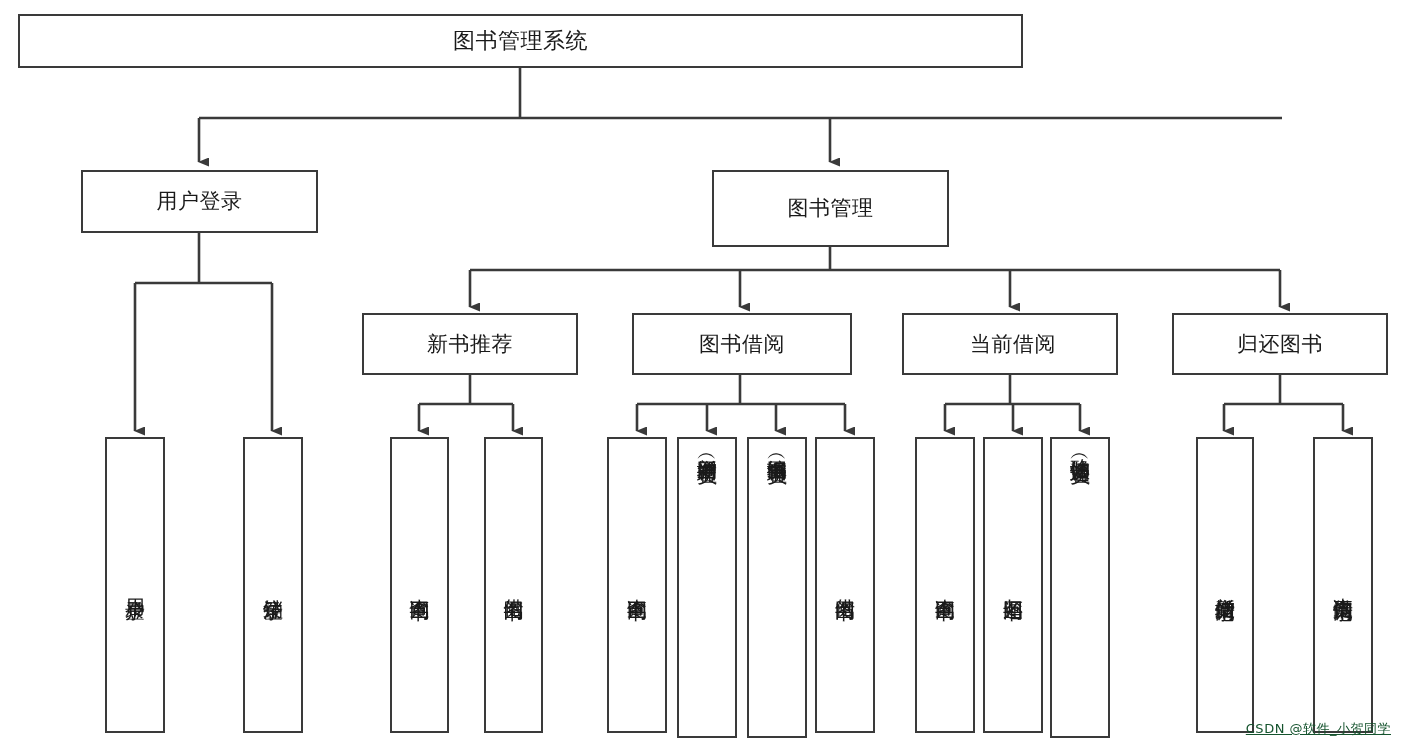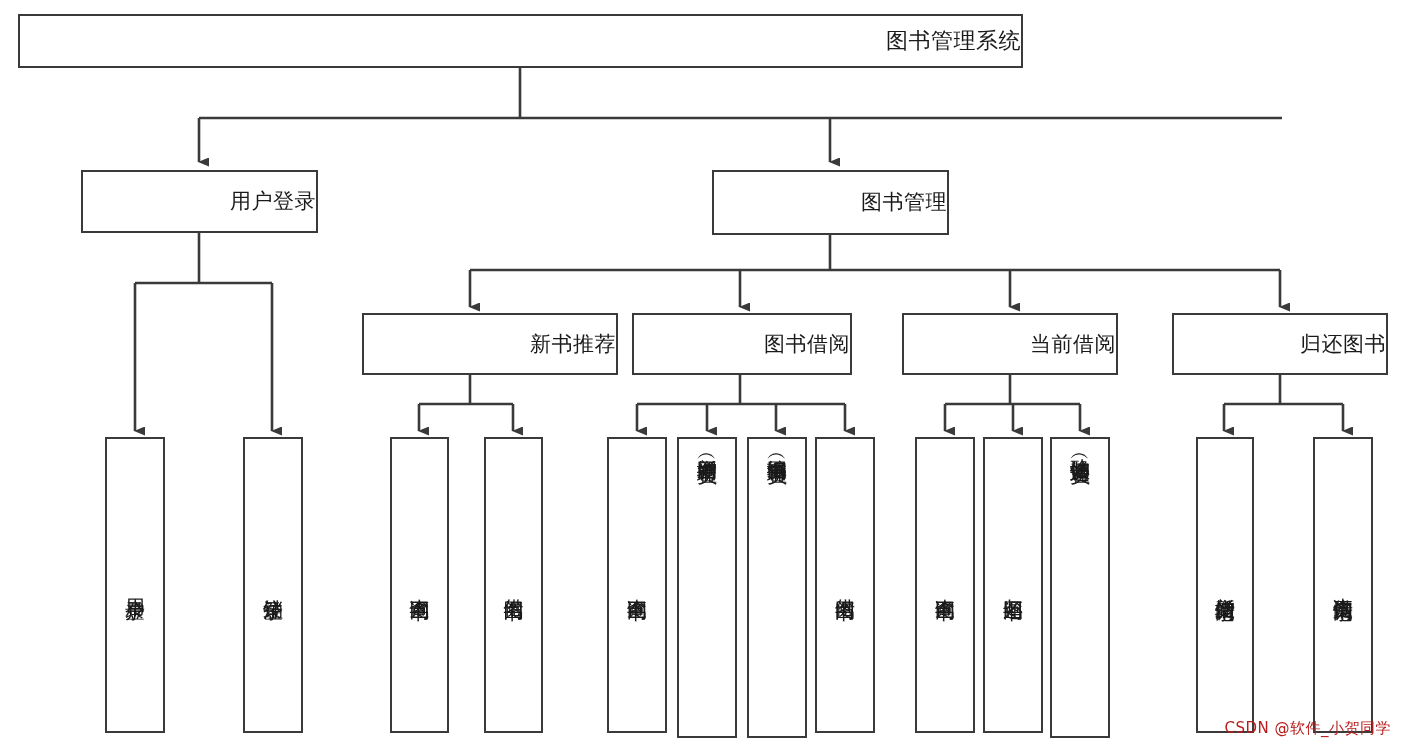--- a/index.html
+++ b/index.html
@@ -25,21 +25,21 @@
     height: 747px;
     pointer-events: none;
   }
   .node {
     position: absolute;
     box-sizing: border-box;
     background: #ffffff;
     border: 2px solid #3a3a3a;
     display: flex;
     align-items: center;
-    justify-content: flex-end;
+    justify-content: center;
     color: #1a1a1a;
   }
   .node.root {
     border-width: 2px;
   }
   .node-label {
     display: block;
     text-align: center;
     line-height: 1.15;
     white-space: nowrap;
@@ -67,25 +67,26 @@
     white-space: nowrap;
   }
   .node.vertical.centered {
     align-items: center;
     padding-top: 0;
   }
   #watermark {
     position: absolute;
     right: 14px;
     bottom: 9px;
-    font-size: 15px;
-    color: #b91c1c;
+    font-size: 13px;
+    color: #14532d;
     letter-spacing: 0.5px;
     white-space: nowrap;
     pointer-events: none;
+    text-decoration: underline;
   }
 </style>
 </head>
 <body>
 
 <div id="canvas">
 
   <svg id="edges" viewBox="0 0 1405 747">
     <defs>
       <marker id="arrow" markerWidth="9" markerHeight="11" refX="4.5" refY="10" orient="auto" markerUnits="userSpaceOnUse">
@@ -138,25 +139,25 @@
   </svg>
 
   <div class="node root horizontal" style="left:18px; top:14px; width:1005px; height:54px;">
     <span class="node-label">图书管理系统</span>
   </div>
 
   <div class="node horizontal" style="left:81px; top:170px; width:237px; height:63px;">
     <span class="node-label">用户登录</span>
   </div>
 
-  <div class="node horizontal" style="left:712px; top:170px; width:237px; height:65px;">
+  <div class="node horizontal" style="left:712px; top:170px; width:237px; height:77px;">
     <span class="node-label">图书管理</span>
   </div>
 
-  <div class="node horizontal" style="left:362px; top:313px; width:256px; height:62px;">
+  <div class="node horizontal" style="left:362px; top:313px; width:216px; height:62px;">
     <span class="node-label">新书推荐</span>
   </div>
 
   <div class="node horizontal" style="left:632px; top:313px; width:220px; height:62px;">
     <span class="node-label">图书借阅</span>
   </div>
 
   <div class="node horizontal" style="left:902px; top:313px; width:216px; height:62px;padding-left:6px;">
     <span class="node-label">当前借阅</span>
   </div>

